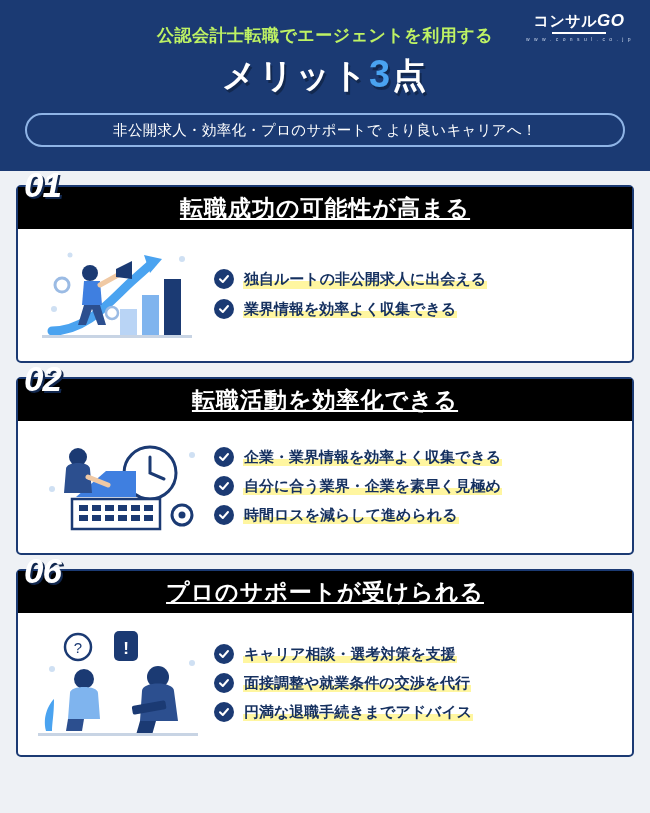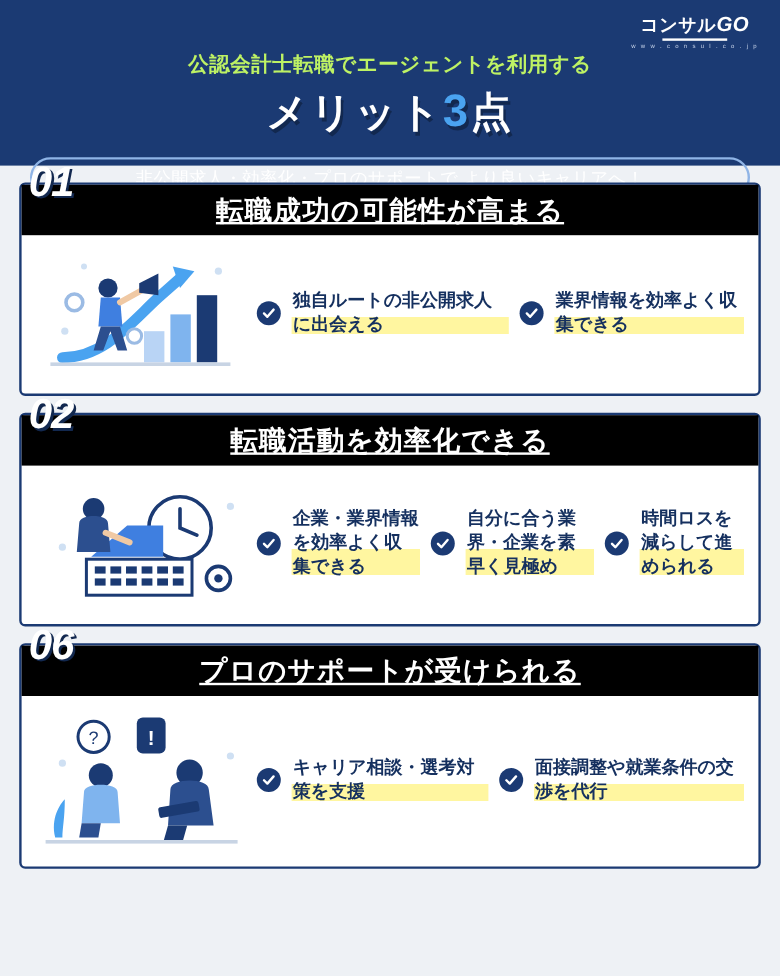--- a/index.html
+++ b/index.html
@@ -14,23 +14,23 @@
     position: relative;
     width: 650px;
     height: 813px;
     background: #eef1f5;
   }
 
   
   .header {
     position: relative;
     width: 650px;
-    height: 138px;
+    height: 171px;
     background: #1b3a73;
-    padding-top: 32px;
+    padding-top: 14px;
   }
   .brand {
     position: absolute;
     top: 12px;
     right: 18px;
     text-align: center;
     color: #ffffff;
     line-height: 1;
   }
   .brand .brand-main {
@@ -142,21 +142,21 @@
   .illus {
     width: 190px;
     flex: 0 0 190px;
     display: flex;
     align-items: center;
     justify-content: center;
   }
   .bullets {
     flex: 1;
     display: flex;
-    flex-direction: row;
+    flex-direction: column;
     justify-content: flex-end;
     gap: 9px;
   }
   .bullet {
     display: flex;
     align-items: center;
     gap: 9px;
   }
   .check {
     flex: 0 0 20px;
@@ -369,18 +369,26 @@
             <span class="bullet-text">キャリア相談・選考対策を支援</span>
           </div>
           <div class="bullet">
             <span class="check">
               <svg width="12" height="12" viewBox="0 0 12 12">
                   <path d="M2 6.2 L4.8 9 L10 3" stroke="#ffffff" stroke-width="2" fill="none" stroke-linecap="round" stroke-linejoin="round"></path>
                 </svg>
             </span>
             <span class="bullet-text">面接調整や就業条件の交渉を代行</span>
           </div>
+          <div class="bullet">
+            <span class="check">
+              <svg width="12" height="12" viewBox="0 0 12 12">
+                  <path d="M2 6.2 L4.8 9 L10 3" stroke="#ffffff" stroke-width="2" fill="none" stroke-linecap="round" stroke-linejoin="round"></path>
+                </svg>
+            </span>
+            <span class="bullet-text">円満な退職手続きまでアドバイス</span>
+          </div>
         </div>
       </div>
     </div>
 
   </div>
 </div>
 
 </body></html>

